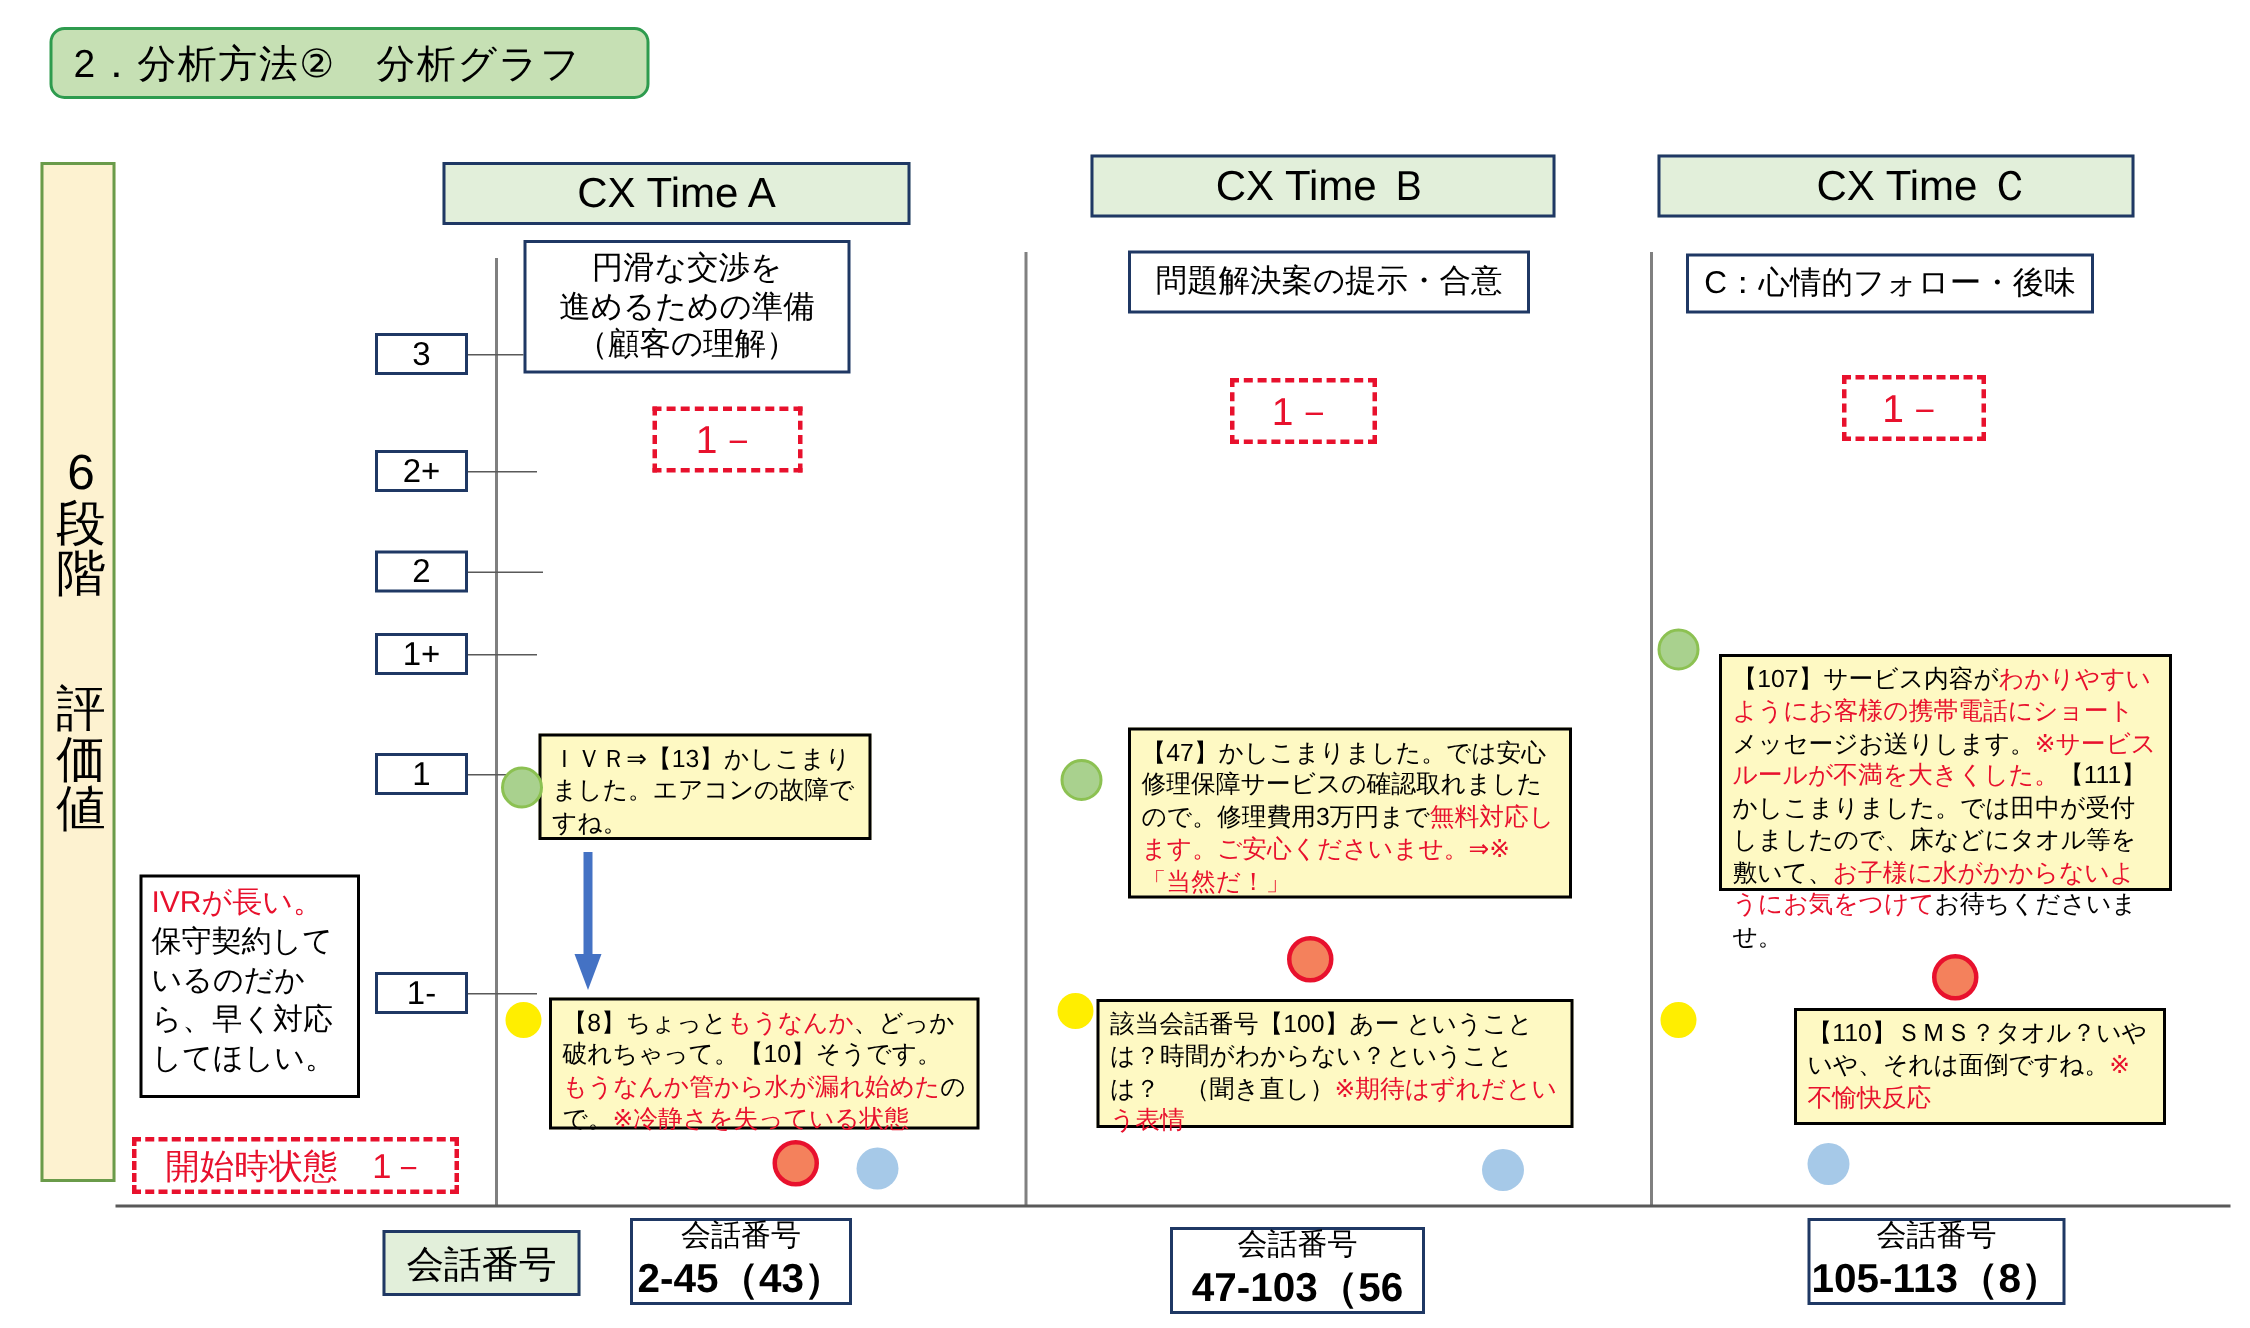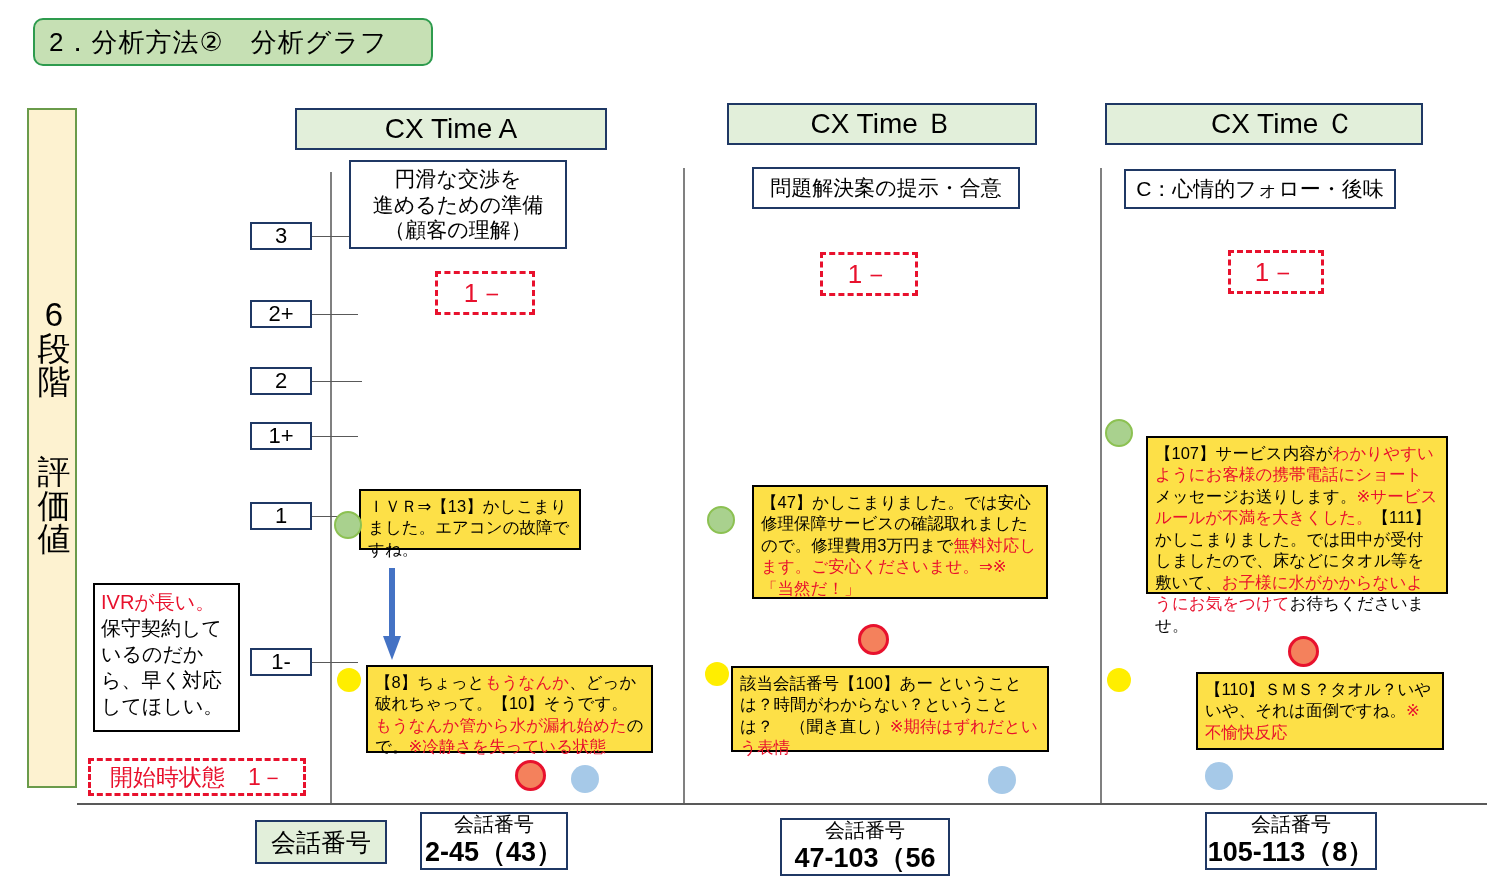--- a/index.html
+++ b/index.html
@@ -73,26 +73,26 @@
   
   .axis-v{position:absolute;width:2px;background:#808080;}
   #axis-a{left:330px;top:172px;height:632px;}
   #axis-b{left:683px;top:168px;height:636px;}
   #axis-c{left:1100px;top:168px;height:636px;}
   
   #baseline{position:absolute;left:77px;top:803px;width:1410px;height:2px;background:#595959;}
 
   
   .conv-box{
-    background:#fde047;border:2px solid #000;
+    background:#fef9c3;border:2px solid #000;
     font-size:16.5px;line-height:1.30;color:#000;
     padding:5px 7px;
   }
   .conv-box .r{color:#e8112d;}
-  #conv-a1{left:359px;top:489px;width:222px;height:61px;}
+  #conv-a1{left:359px;top:489px;width:222px;height:71px;}
   #conv-a2{left:366px;top:665px;width:287px;height:88px;}
   #conv-b1{left:752px;top:485px;width:296px;height:114px;}
   #conv-b2{left:731px;top:666px;width:318px;height:86px;}
   #conv-c1{left:1146px;top:436px;width:302px;height:158px;}
   #conv-c2{left:1196px;top:672px;width:248px;height:78px;}
 
   
   #ivr-box{
     left:93px;top:583px;width:147px;height:149px;
     background:#fff;border:2px solid #000;

